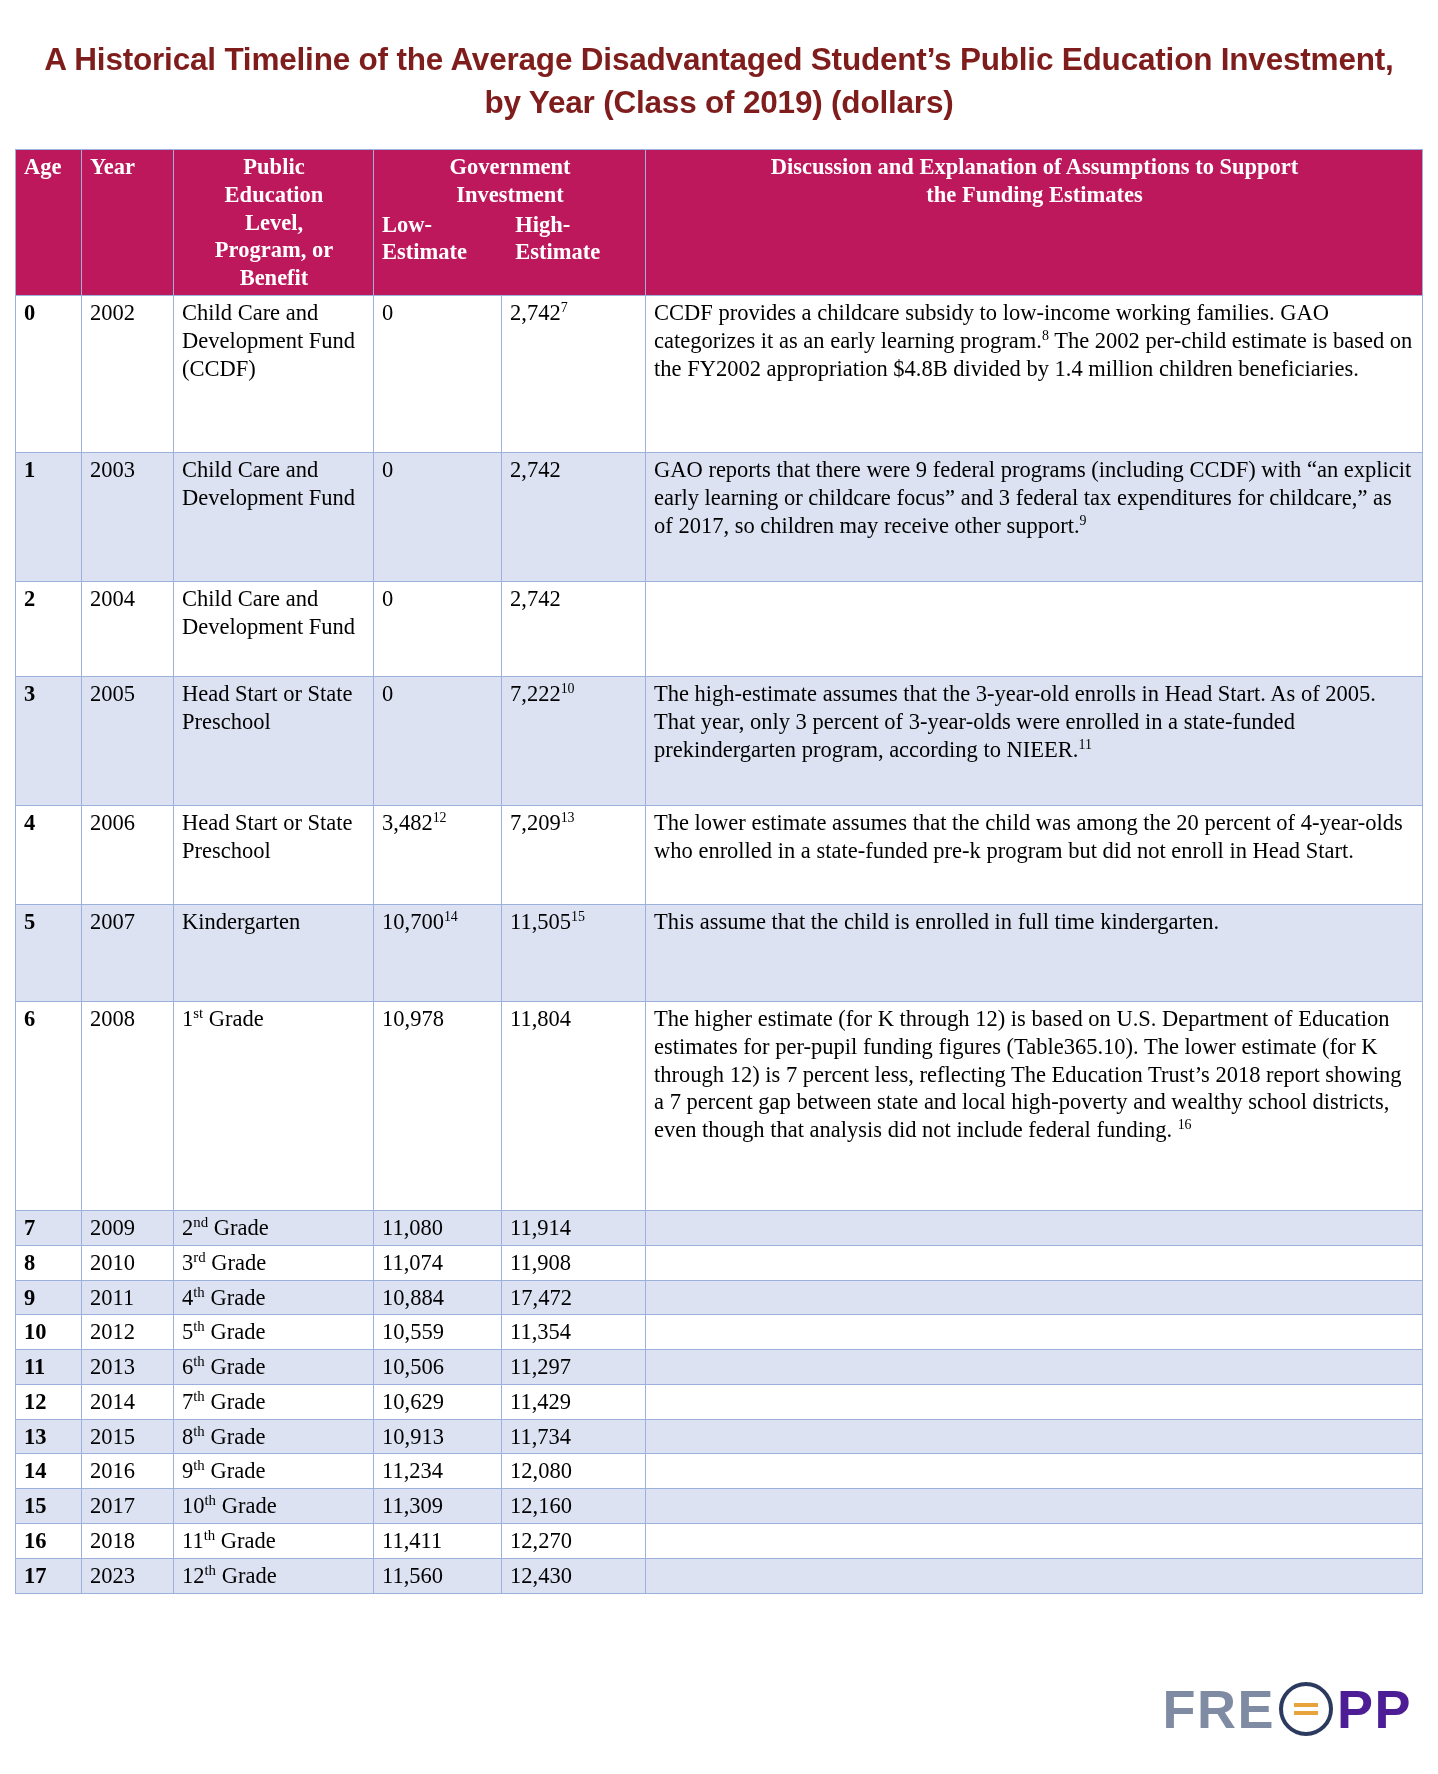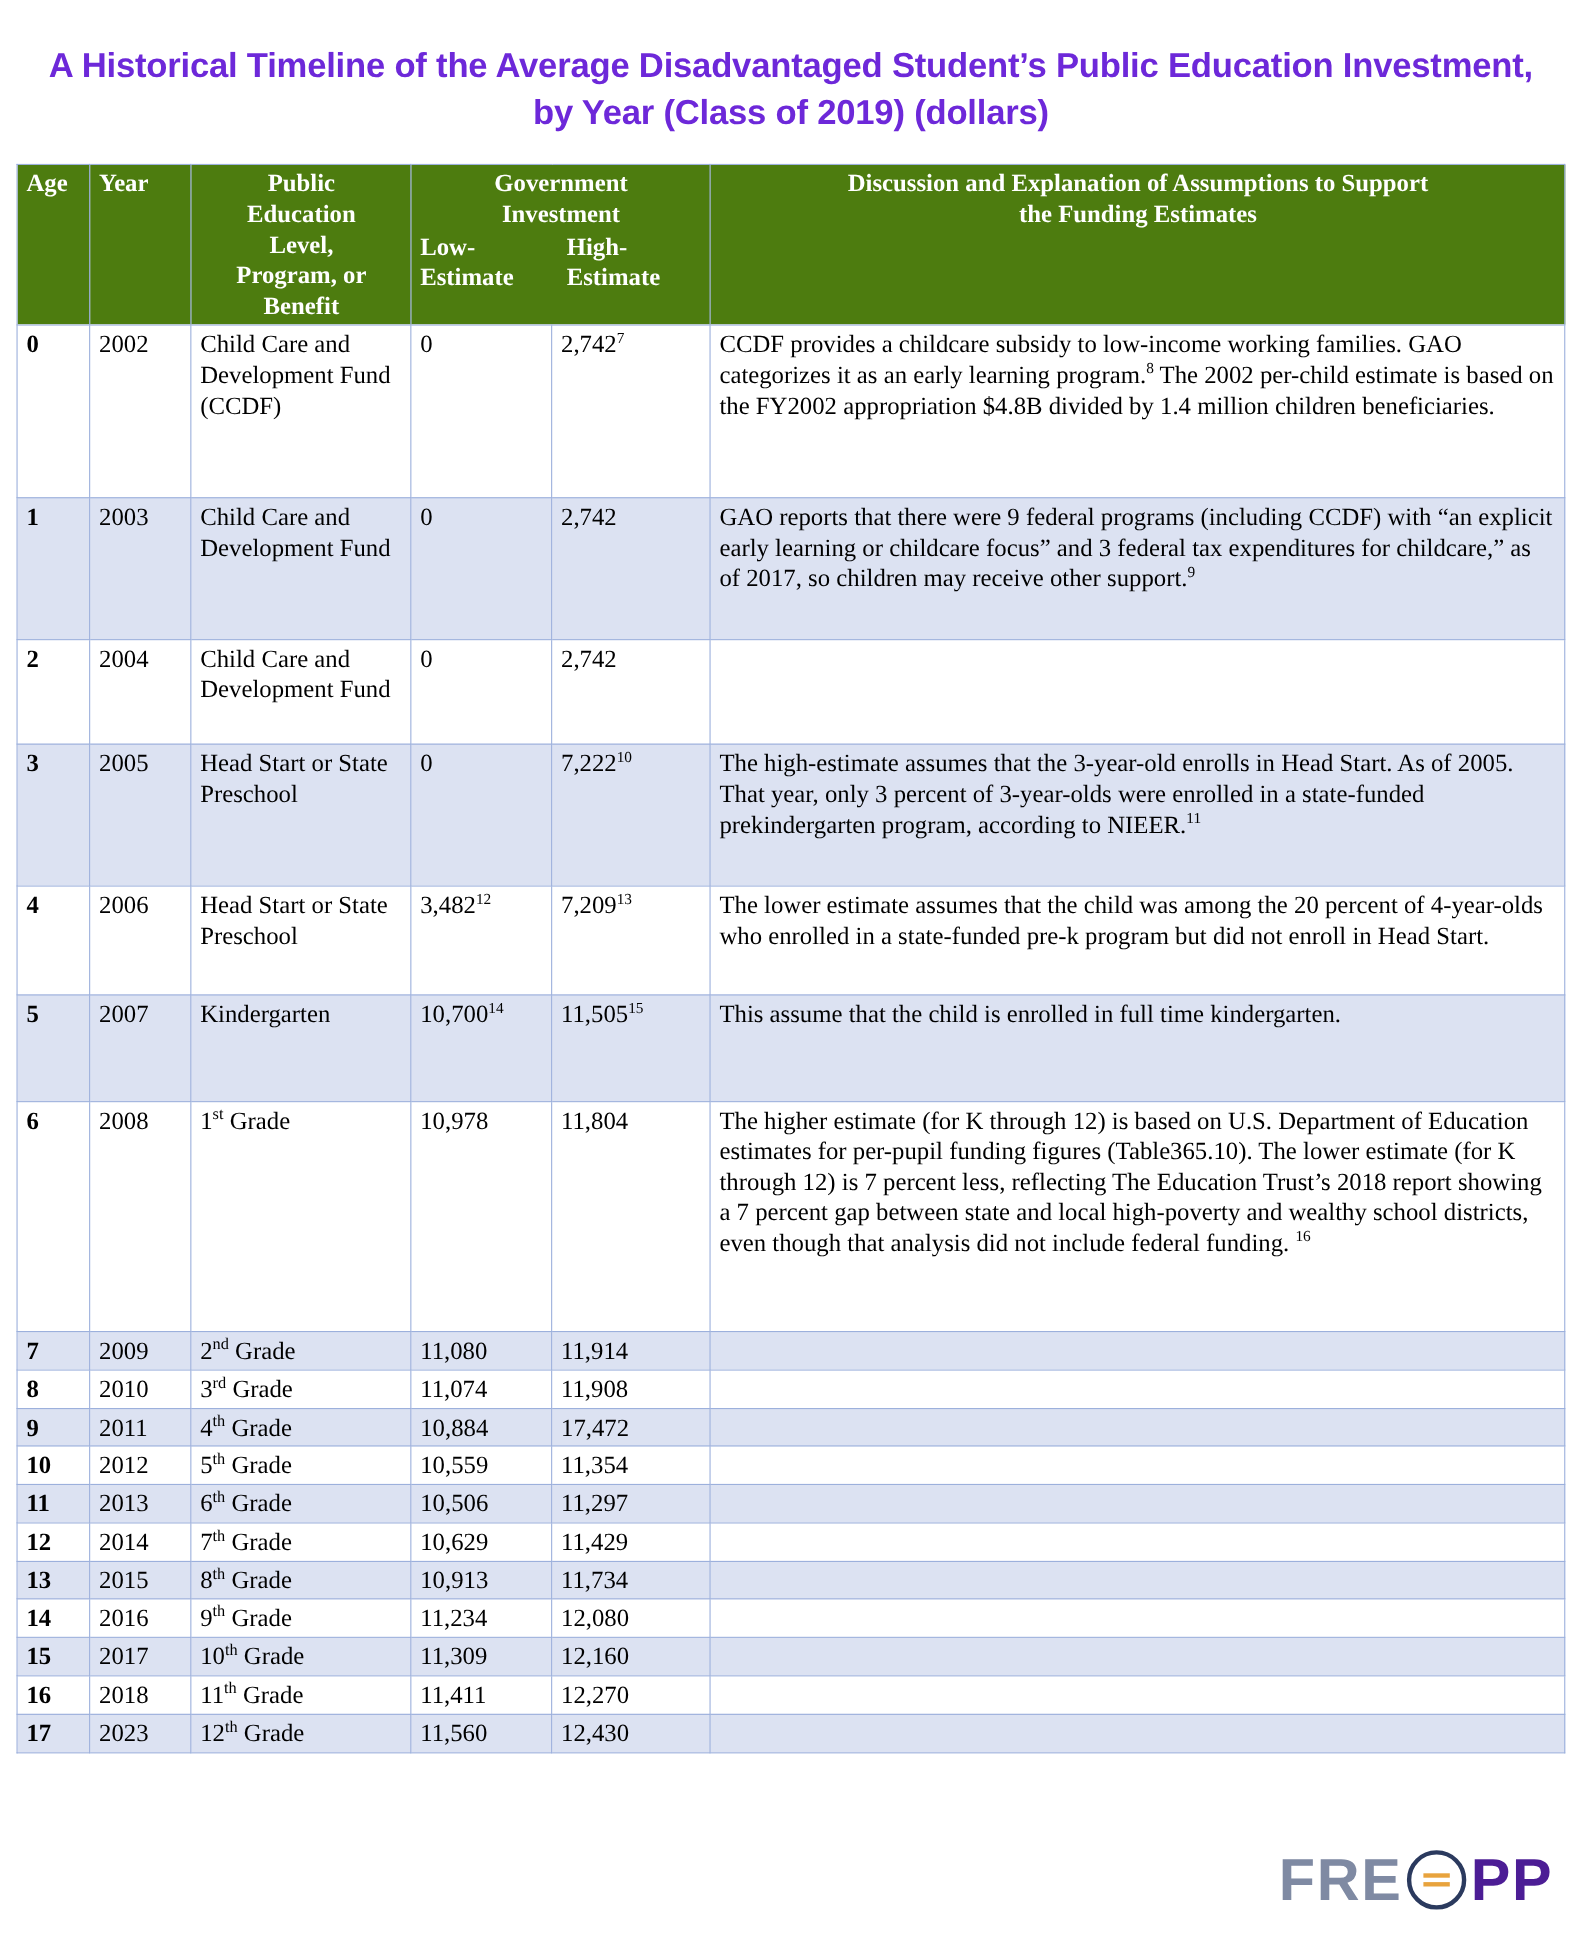--- a/index.html
+++ b/index.html
@@ -18,38 +18,38 @@
     position:relative;
   }
   .doc-title{
     font-family:"Liberation Sans", sans-serif;
     font-weight:bold;
     font-size:31.5px;
     line-height:1.35;
     text-align:center;
     letter-spacing:-0.2px;
     margin:10px 30px 26px 30px;
-    color:#6d28d9;
+    color:#7f1d1d;
   }
   table.main{
     border-collapse:collapse;
     width:1408px;
     table-layout:fixed;
     margin:0 auto;
   }
   table.main td, table.main th{
     border:1px solid #9cb0dc;
     vertical-align:top;
     padding:3px 7px 3px 8px;
     font-size:22.5px;
     line-height:1.235;
     font-family:"Liberation Serif", serif;
   }
   thead th{
-    background:#4d7c0f;
+    background:#be185d;
     color:#ffffff;
     font-weight:bold;
     border:1px solid #22305c;
     padding:6px 8px 8px 8px;
     font-size:23px;
     line-height:1.24;
     vertical-align:top;
   }
   th.h-age{text-align:left;}
   th.h-year{text-align:left;}

